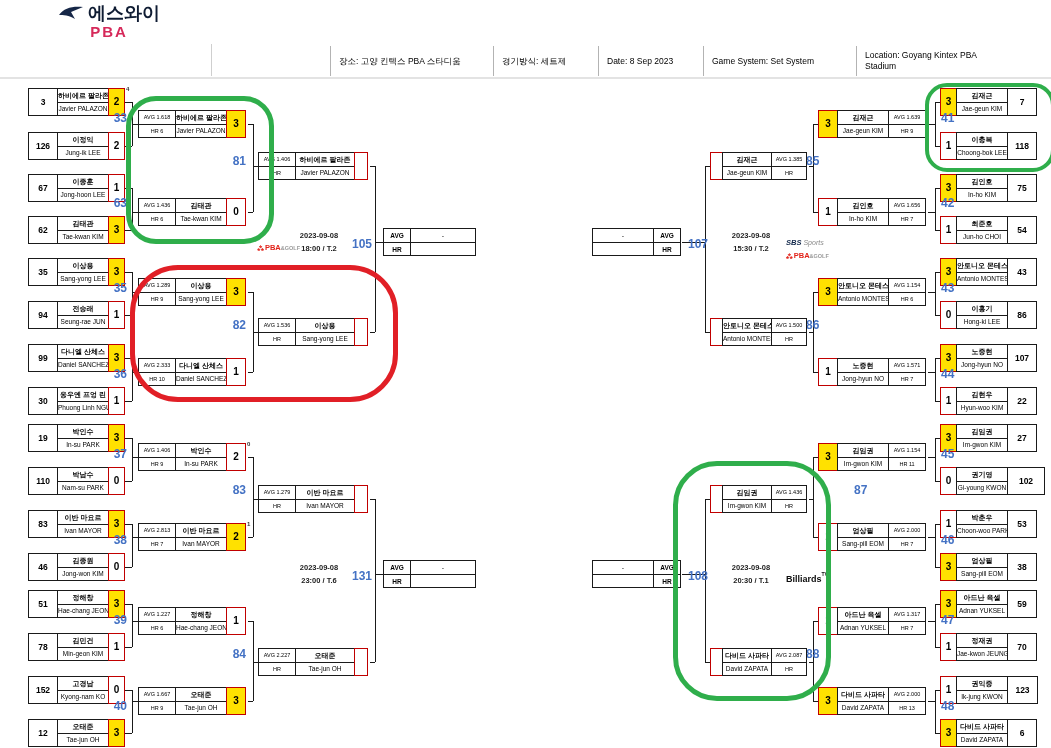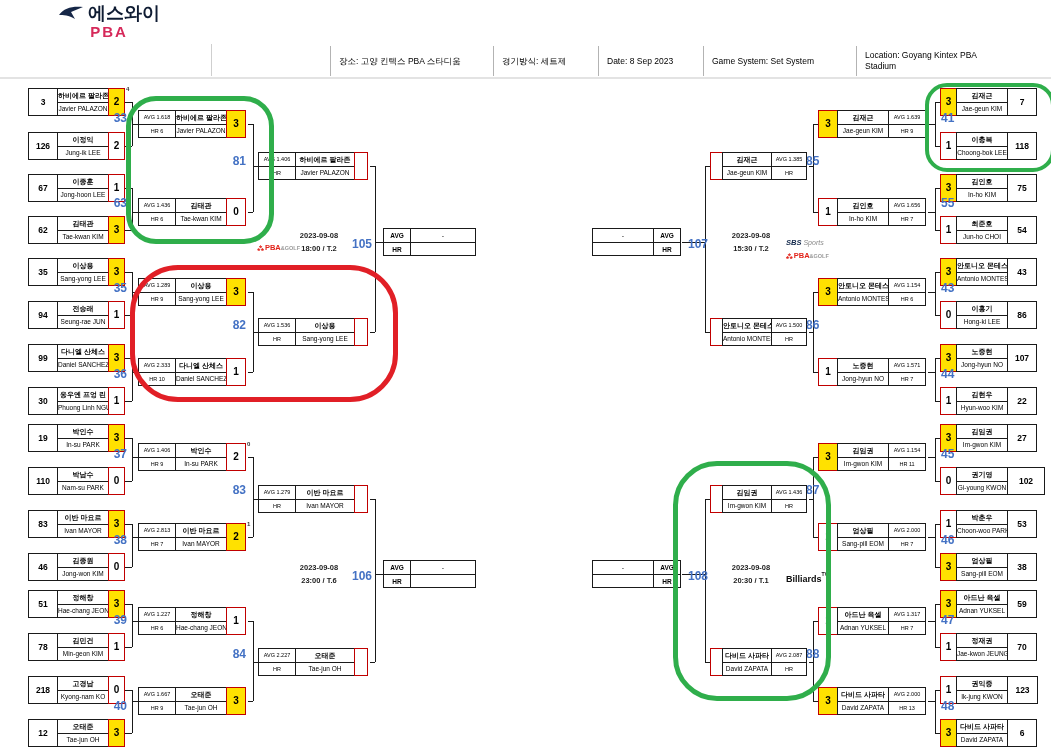--- a/index.html
+++ b/index.html
@@ -195,21 +195,21 @@
         <div class="mid"></div>
         <div class="rowkr">김민건</div>
         <div class="rowen">Min-geon KIM</div>
       </div>
       <div class="cellbx scorec" style="left: 108px; top: 633px; width: 17px;">1</div>
       <div class="ln" style="left: 125px; top: 604px; width: 7px; height: 1px;"></div>
       <div class="ln" style="left: 125px; top: 647px; width: 7px; height: 1px;"></div>
       <div class="ln" style="left: 132px; top: 604px; width: 1px; height: 43px;"></div>
       <div class="ln" style="left: 132px; top: 621px; width: 6px; height: 1px;"></div>
       <div class="mnum" style="left: 97px; width: 30px; top: 613px; text-align: right;">39</div>
-      <div class="cellbx seedc" style="left: 28px; top: 676px; width: 30px;">218</div>
+      <div class="cellbx seedc" style="left: 28px; top: 676px; width: 30px;">152</div>
       <div class="cellbx" style="left: 57px; top: 676px; width: 52px;">
         <div class="mid"></div>
         <div class="rowkr">고경남</div>
         <div class="rowen">Kyong-nam KO</div>
       </div>
       <div class="cellbx scorec" style="left: 108px; top: 676px; width: 17px;">0</div>
       <div class="cellbx seedc" style="left: 28px; top: 719px; width: 30px;">12</div>
       <div class="cellbx" style="left: 57px; top: 719px; width: 52px;">
         <div class="mid"></div>
         <div class="rowkr">오태준</div>
@@ -413,21 +413,21 @@
       <div class="cellbx" style="left: 956px; top: 216px; width: 52px;">
         <div class="mid"></div>
         <div class="rowkr">최준호</div>
         <div class="rowen">Jun-ho CHOI</div>
       </div>
       <div class="cellbx seedc" style="left: 1007px; top: 216px; width: 30px;">54</div>
       <div class="ln" style="left: 935px; top: 188px; width: 5px; height: 1px;"></div>
       <div class="ln" style="left: 935px; top: 230px; width: 5px; height: 1px;"></div>
       <div class="ln" style="left: 935px; top: 188px; width: 1px; height: 42px;"></div>
       <div class="ln" style="left: 928px; top: 212px; width: 7px; height: 1px;"></div>
-      <div class="mnum" style="left: 941px; width: 30px; top: 196px;">55</div>
+      <div class="mnum" style="left: 941px; width: 30px; top: 196px;">42</div>
       <div class="cellbx scorec win" style="left: 940px; top: 258px; width: 17px;">3</div>
       <div class="cellbx" style="left: 956px; top: 258px; width: 52px;">
         <div class="mid"></div>
         <div class="rowkr">안토니오 몬테스</div>
         <div class="rowen">Antonio MONTES</div>
       </div>
       <div class="cellbx seedc" style="left: 1007px; top: 258px; width: 30px;">43</div>
       <div class="cellbx scorec" style="left: 940px; top: 301px; width: 17px;">0</div>
       <div class="cellbx" style="left: 956px; top: 301px; width: 52px;">
         <div class="mid"></div>
@@ -608,21 +608,21 @@
       </div>
       <div class="cellbx" style="left: 888px; top: 523px; width: 38px;">
         <div class="mid"></div>
         <div class="statr" style="top: 0px;">AVG 2.000</div>
         <div class="statr" style="top: 14px;">HR 7</div>
       </div>
       <div class="ln" style="left: 813px; top: 457px; width: 5px; height: 1px;"></div>
       <div class="ln" style="left: 813px; top: 537px; width: 5px; height: 1px;"></div>
       <div class="ln" style="left: 813px; top: 457px; width: 1px; height: 80px;"></div>
       <div class="ln" style="left: 809px; top: 499px; width: 4px; height: 1px;"></div>
-      <div class="mnum" style="left: 806px; width: 26px; top: 483px;">87</div>
+      <div class="mnum" style="left: 806px; width: 26px; top: 483px; padding-left: 48px;">87</div>
       <div class="cellbx scorec" style="left: 818px; top: 607px; width: 20px;">1</div>
       <div class="cellbx" style="left: 837px; top: 607px; width: 52px;">
         <div class="mid"></div>
         <div class="rowkr">아드난 육셀</div>
         <div class="rowen">Adnan YUKSEL</div>
       </div>
       <div class="cellbx" style="left: 888px; top: 607px; width: 38px;">
         <div class="mid"></div>
         <div class="statr" style="top: 0px;">AVG 1.317</div>
         <div class="statr" style="top: 14px;">HR 7</div>
@@ -712,21 +712,21 @@
       <div class="cellbx" style="left: 383px; top: 560px; width: 28px;">
         <div class="mid"></div>
         <div class="statr" style="top: 0px; font-size: 6.5px; font-weight: 700;">AVG</div>
         <div class="statr" style="top: 14px; font-size: 6.5px; font-weight: 700;">HR</div>
       </div>
       <div class="cellbx" style="left: 410px; top: 560px; width: 66px;">
         <div class="mid"></div>
         <div class="statr" style="top: 0px; font-size: 7px;">-</div>
         <div class="statr" style="top: 14px; font-size: 7px;"></div>
       </div>
-      <div class="mnum" style="left: 346px; width: 26px; top: 569px; text-align: right;">106</div>
+      <div class="mnum" style="left: 346px; width: 26px; top: 569px; text-align: right;">131</div>
       <div class="fdate" style="left: 290px; width: 58px; top: 562px;">2023-09-08</div>
       <div class="fdate" style="left: 290px; width: 58px; top: 575px;">23:00 / T.6</div>
       <div class="cellbx" style="left: 592px; top: 228px; width: 62px;">
         <div class="mid"></div>
         <div class="statr" style="top: 0px; font-size: 7px;">-</div>
         <div class="statr" style="top: 14px; font-size: 7px;"></div>
       </div>
       <div class="cellbx" style="left: 653px; top: 228px; width: 28px;">
         <div class="mid"></div>
         <div class="statr" style="top: 0px; font-size: 6.5px; font-weight: 700;">AVG</div>

